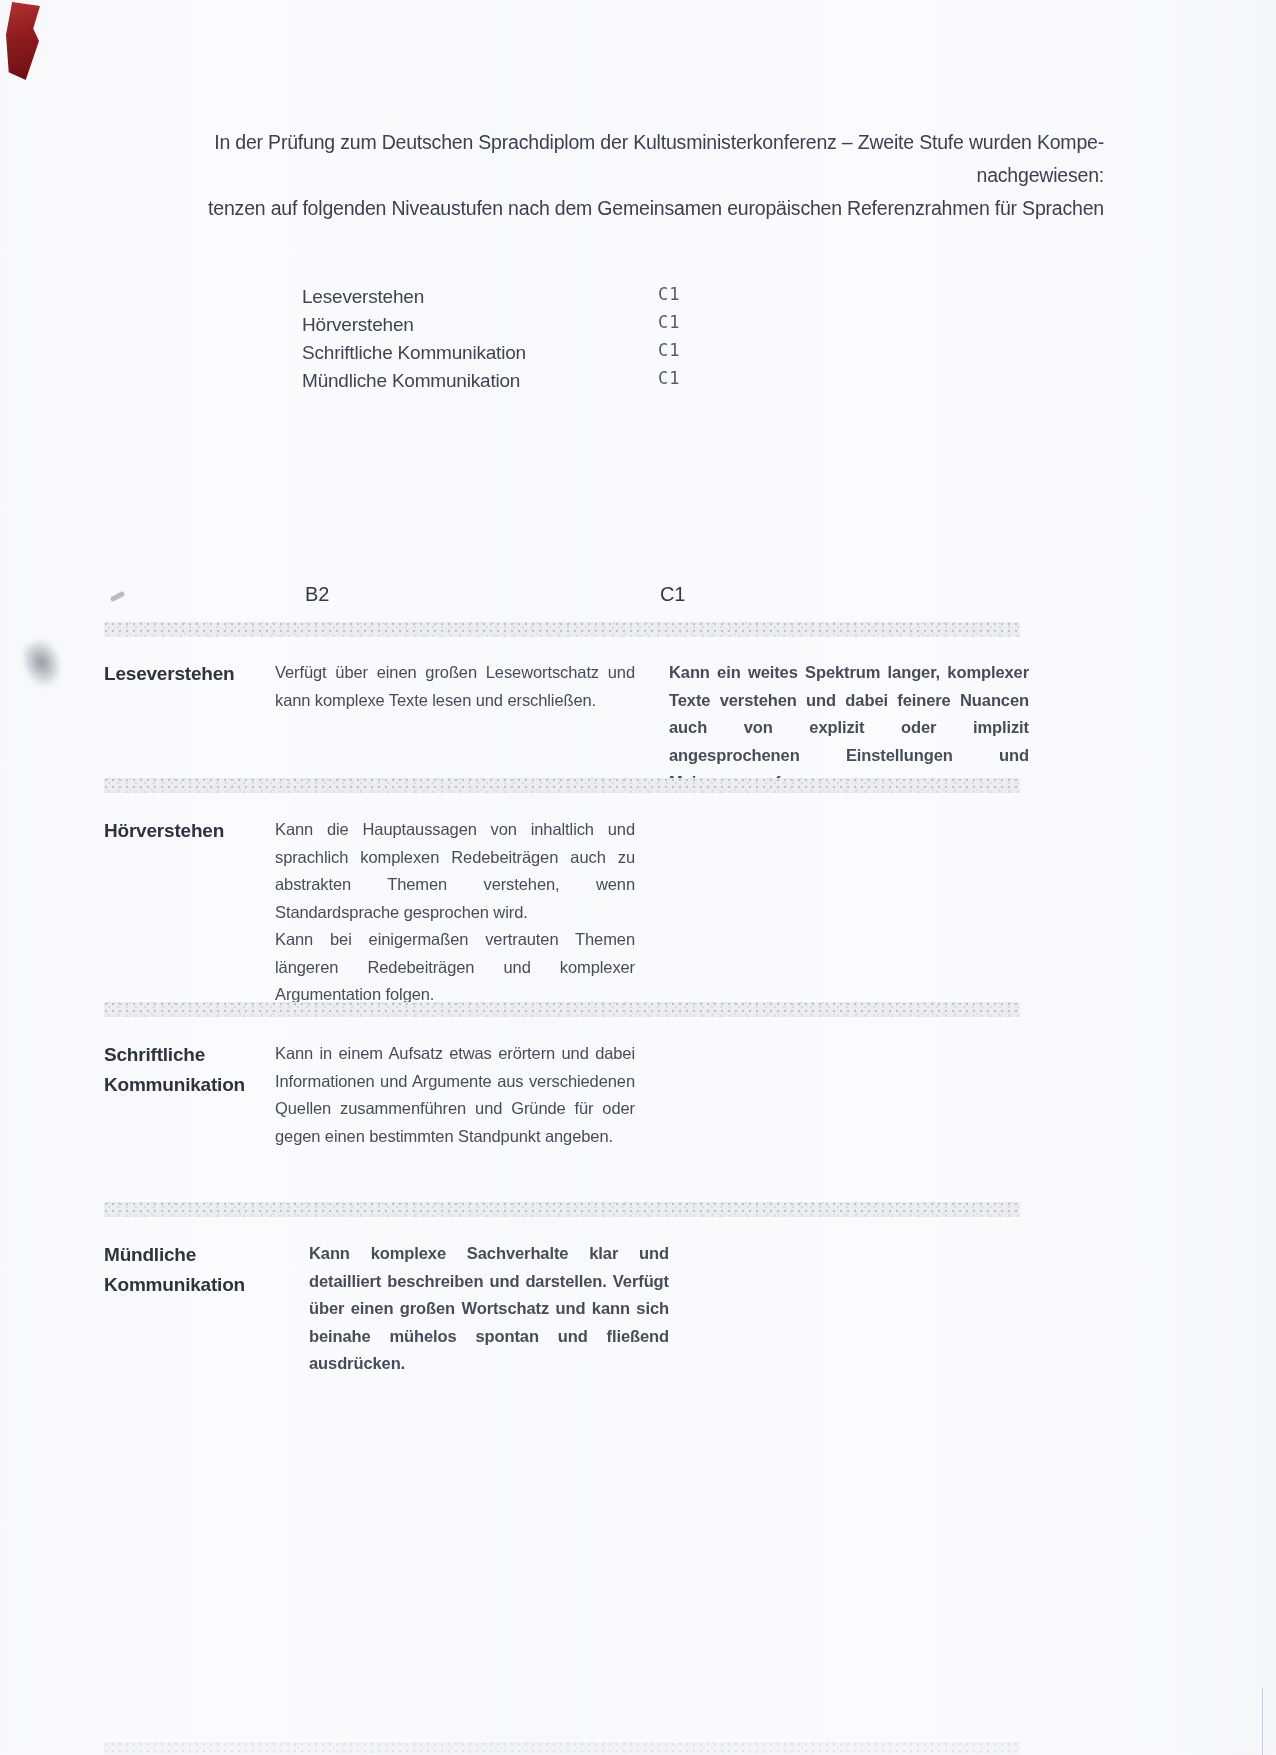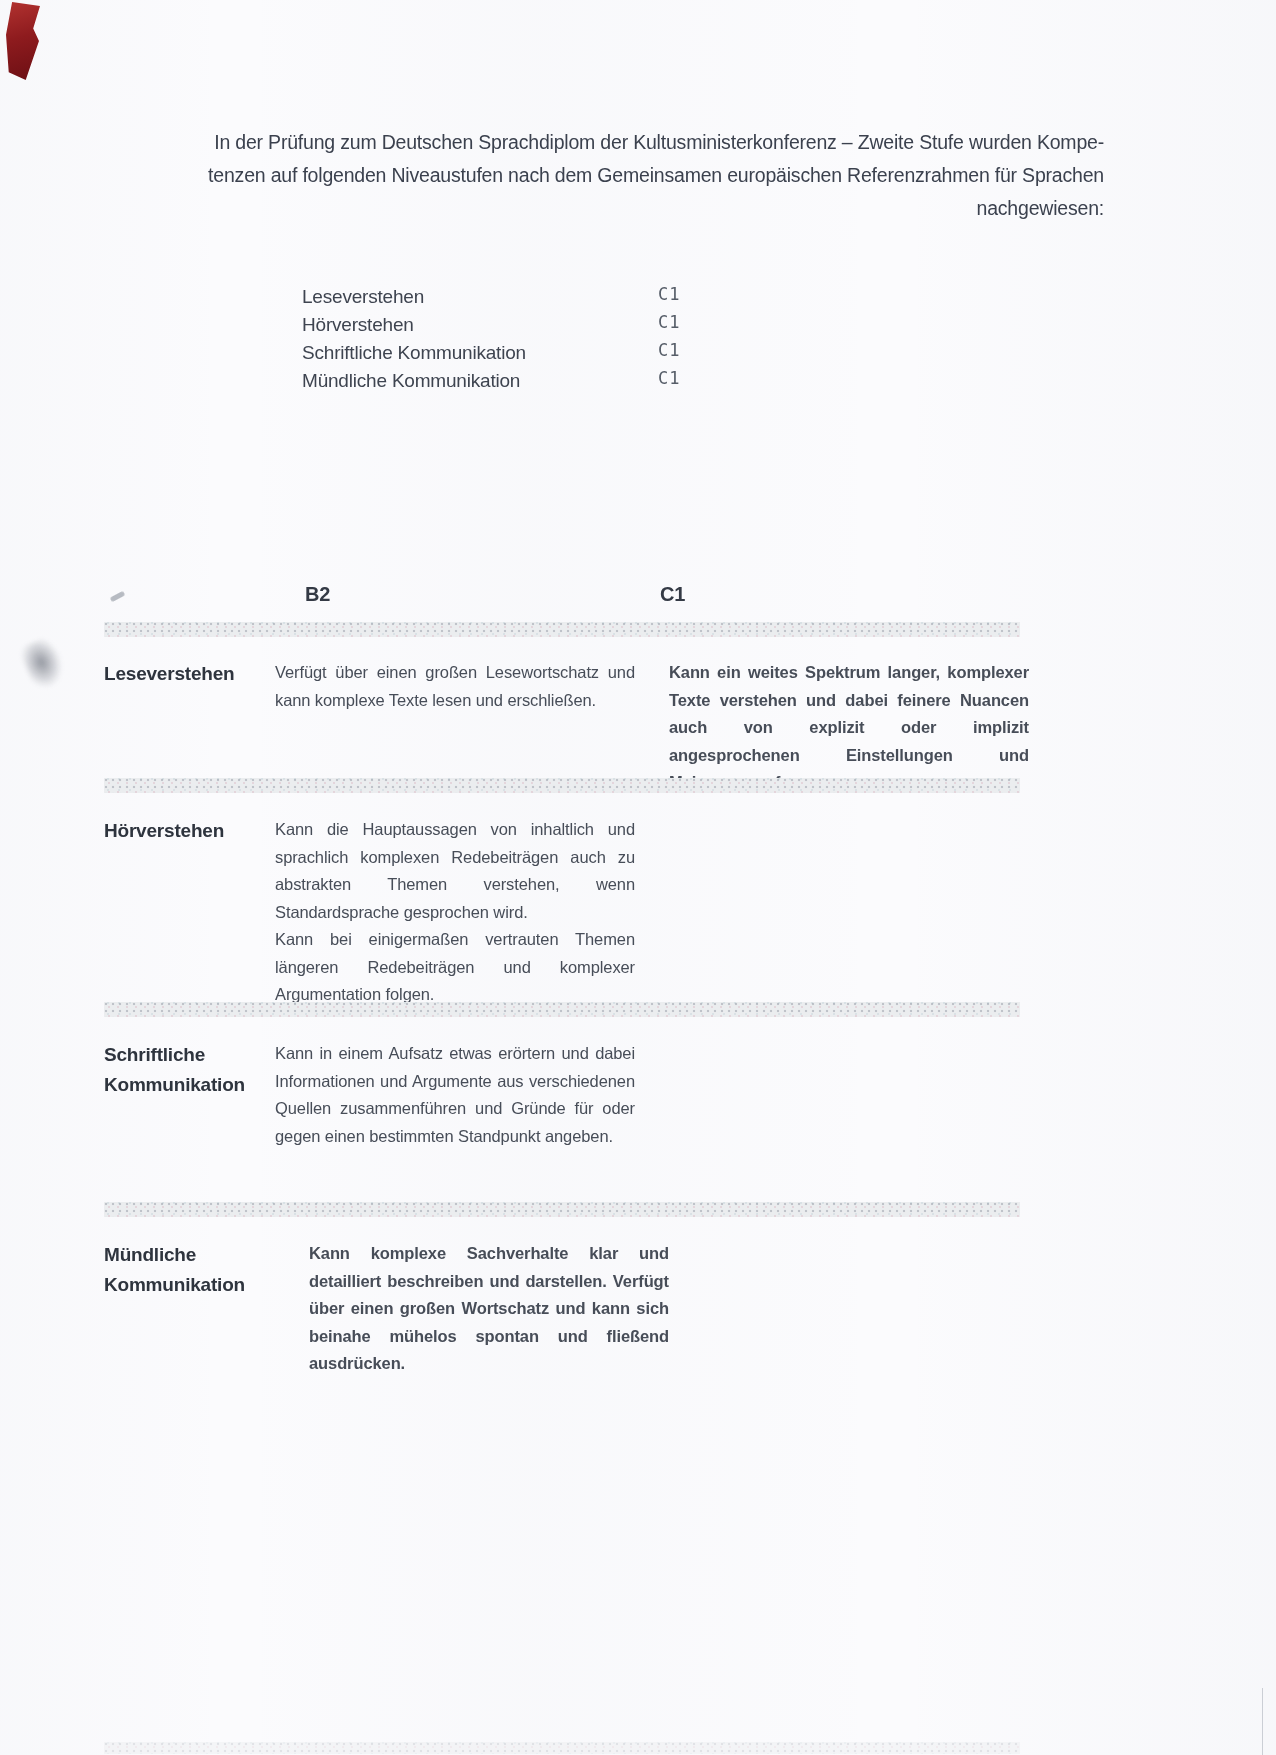--- a/index.html
+++ b/index.html
@@ -43,21 +43,21 @@
   .results { position:absolute; left:302px; top:286px; width:560px; }
   .result-row { position:relative; height:28px; font-size:19px; color:#3e4450; }
   .result-skill { letter-spacing:-0.2px; }
   .result-level {
     position:absolute; left:356px; top:-2px;
     font-family:"DejaVu Sans Mono", monospace; font-size:17px;
     color:#565d68; letter-spacing:1px;
   }
 
   
-  .col-head { position:absolute; font-size:20px; font-weight:bold; color:#343a45; letter-spacing:-0.2px; }
+  .col-head { position:absolute; font-size:20px; font-weight:normal; color:#343a45; letter-spacing:-0.2px; }
   .col-head.b2 { left:305px; top:583px; }
   .col-head.c1 { left:660px; top:583px; }
 
   .band {
     position:absolute; left:104px; width:916px; height:15px;
     background-color:#ebedef;
     background-image:
       radial-gradient(circle at 2px 2px, rgba(148,153,164,0.5) 1.1px, transparent 1.6px),
       radial-gradient(circle at 5px 5px, rgba(205,130,150,0.22) 1px, transparent 1.5px),
       radial-gradient(circle at 4px 1px, rgba(130,165,180,0.16) 1px, transparent 1.5px);
@@ -92,22 +92,22 @@
 
 <div class="page">
 
   <div class="red-corner"></div>
   <div class="smudge"></div>
   <div class="dash-mark"></div>
   <div class="edge-line"></div>
 
   <div class="intro">
     <div>In der Prüfung zum Deutschen Sprachdiplom der Kultusministerkonferenz – Zweite Stufe wurden Kompe-</div>
+    <div>nachgewiesen:</div>
     <div>tenzen auf folgenden Niveaustufen nach dem Gemeinsamen europäischen Referenzrahmen für Sprachen</div>
-    <div>nachgewiesen:</div>
   </div>
 
   <div class="results">
     <div class="result-row">
       <span class="result-skill">Leseverstehen</span>
       <span class="result-level">C1</span>
     </div>
     <div class="result-row">
       <span class="result-skill">Hörverstehen</span>
       <span class="result-level">C1</span>

